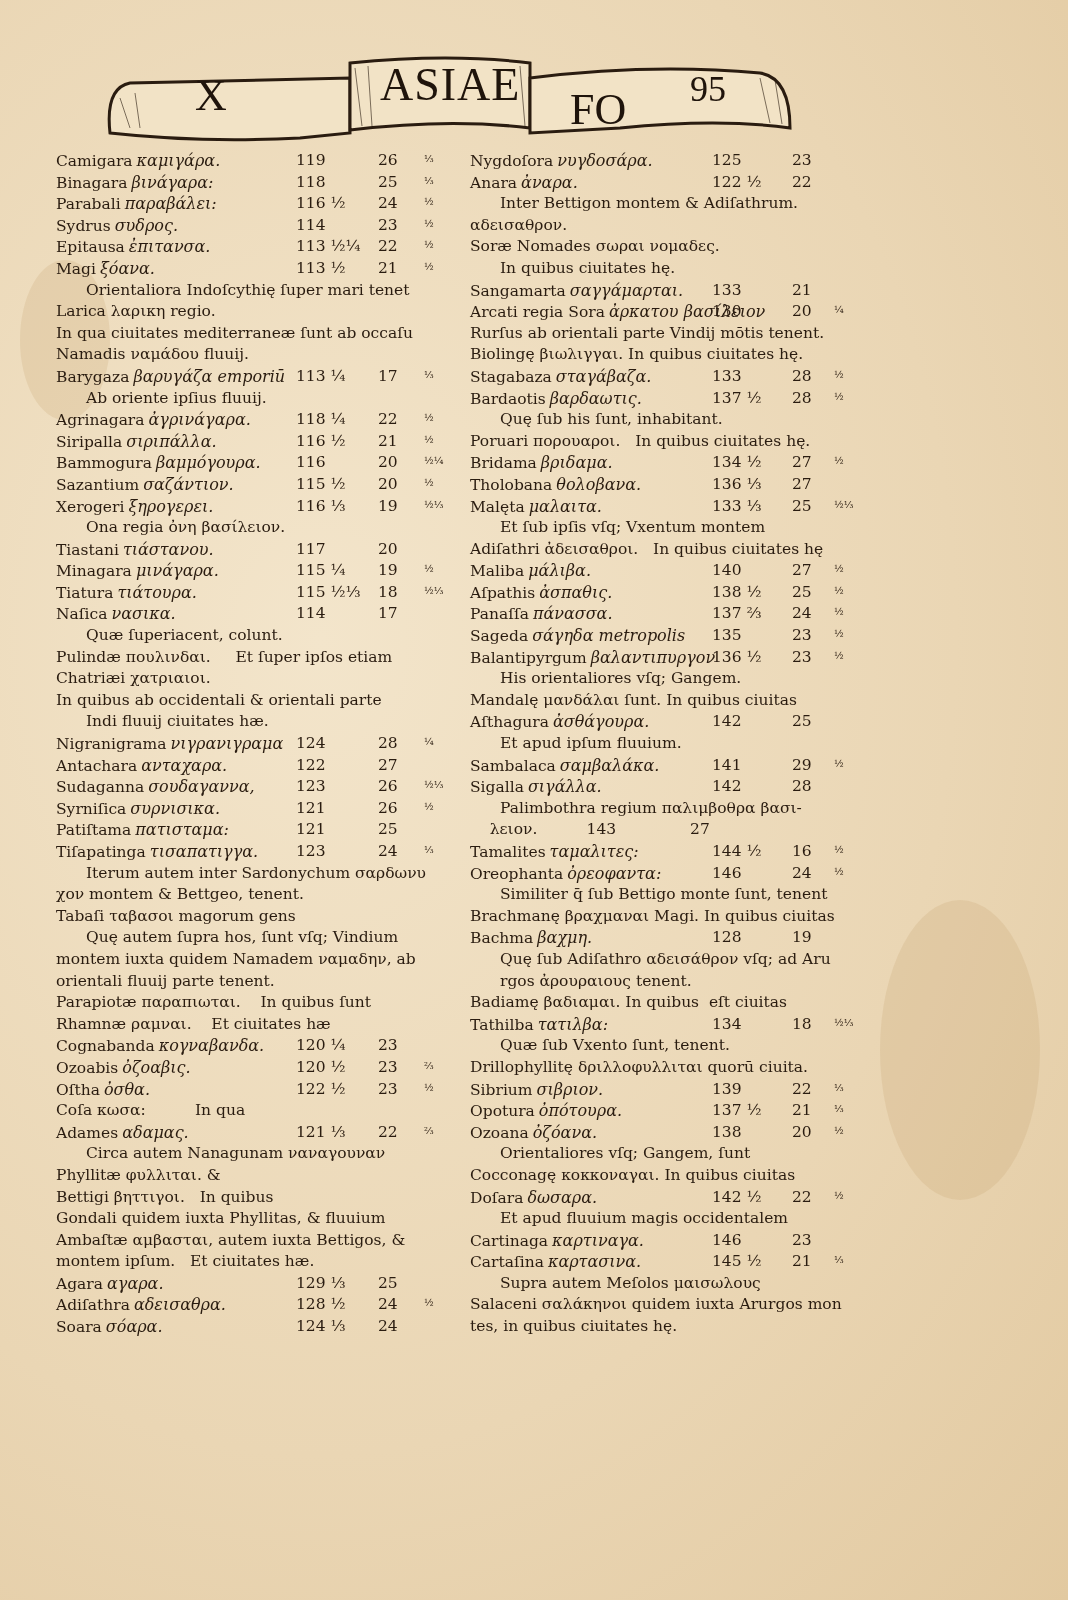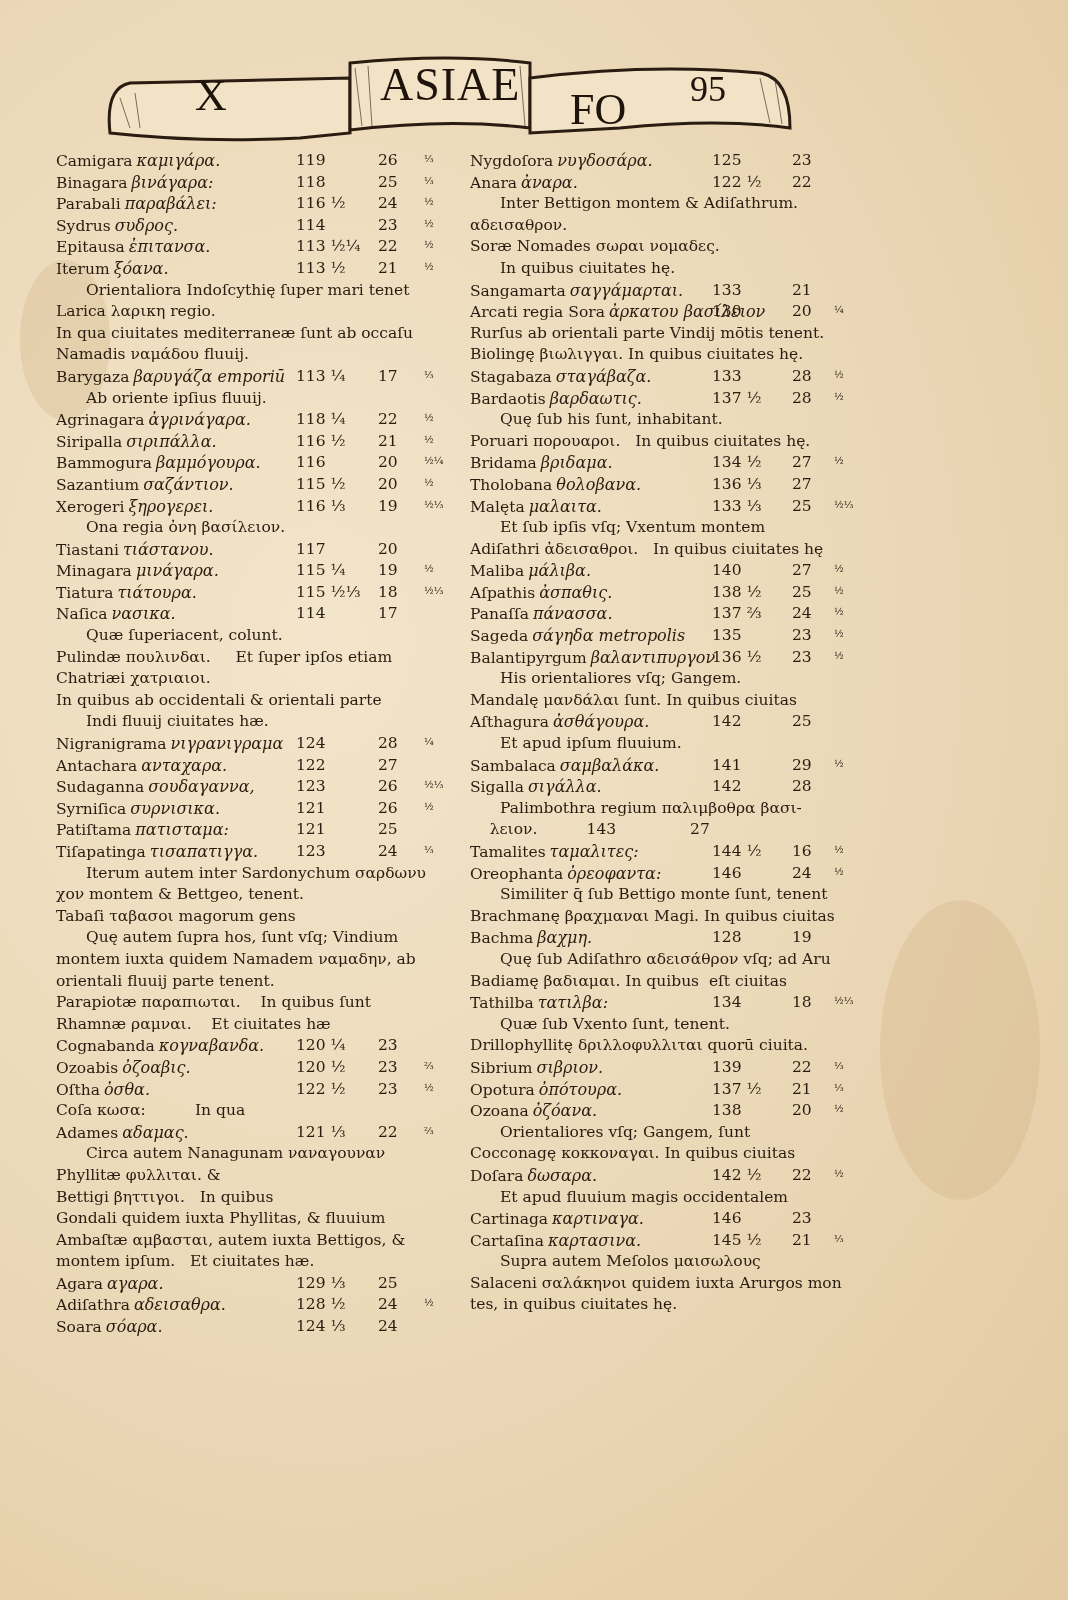--- a/index.html
+++ b/index.html
@@ -84,21 +84,21 @@
       <span class="lat">23</span>
       <span class="frac">½</span>
     </div>
     <div class="row">
       <span class="name"><span>Epitausa</span><span class="greek">ἐπιτανσα.</span></span>
       <span class="lon">113 ½¼</span>
       <span class="lat">22</span>
       <span class="frac">½</span>
     </div>
     <div class="row">
-      <span class="name"><span>Iterum</span><span class="greek">ξόανα.</span></span>
+      <span class="name"><span>Magi</span><span class="greek">ξόανα.</span></span>
       <span class="lon">113 ½</span>
       <span class="lat">21</span>
       <span class="frac">½</span>
     </div>
     <div class="row heading"><span style="white-space: pre;">Orientaliora Indoſcythię ſuper mari tenet</span></div>
     <div class="row"><span style="white-space: pre;">Larica λαρικη regio.</span></div>
     <div class="row"><span style="white-space: pre;">In qua ciuitates mediterraneæ ſunt ab occaſu</span></div>
     <div class="row"><span style="white-space: pre;">Namadis ναμάδου fluuij.</span></div>
     <div class="row">
       <span class="name"><span>Barygaza</span><span class="greek">βαρυγάζα emporiū</span></span>
@@ -393,20 +393,21 @@
     </div>
     <div class="row heading"><span style="white-space: pre;">Similiter q̄ ſub Bettigo monte ſunt, tenent</span></div>
     <div class="row"><span style="white-space: pre;">Brachmanę βραχμαναι Magi. In quibus ciuitas</span></div>
     <div class="row">
       <span class="name"><span>Bachma</span><span class="greek">βαχμη.</span></span>
       <span class="lon">128</span>
       <span class="lat">19</span>
       <span class="frac"></span>
     </div>
     <div class="row heading"><span style="white-space: pre;">Quę ſub Adiſathro αδεισάθρον vſq; ad Aru</span></div>
+    <div class="row heading"><span style="white-space: pre;">rgos ἀρουραιους tenent.</span></div>
     <div class="row"><span style="white-space: pre;">Badiamę βαδιαμαι. In quibus  eſt ciuitas</span></div>
     <div class="row">
       <span class="name"><span>Tathilba</span><span class="greek">τατιλβα:</span></span>
       <span class="lon">134</span>
       <span class="lat">18</span>
       <span class="frac">½⅓</span>
     </div>
     <div class="row heading"><span style="white-space: pre;">Quæ ſub Vxento ſunt, tenent.</span></div>
     <div class="row"><span style="white-space: pre;">Drillophyllitę δριλλοφυλλιται quorū ciuita.</span></div>
     <div class="row">

